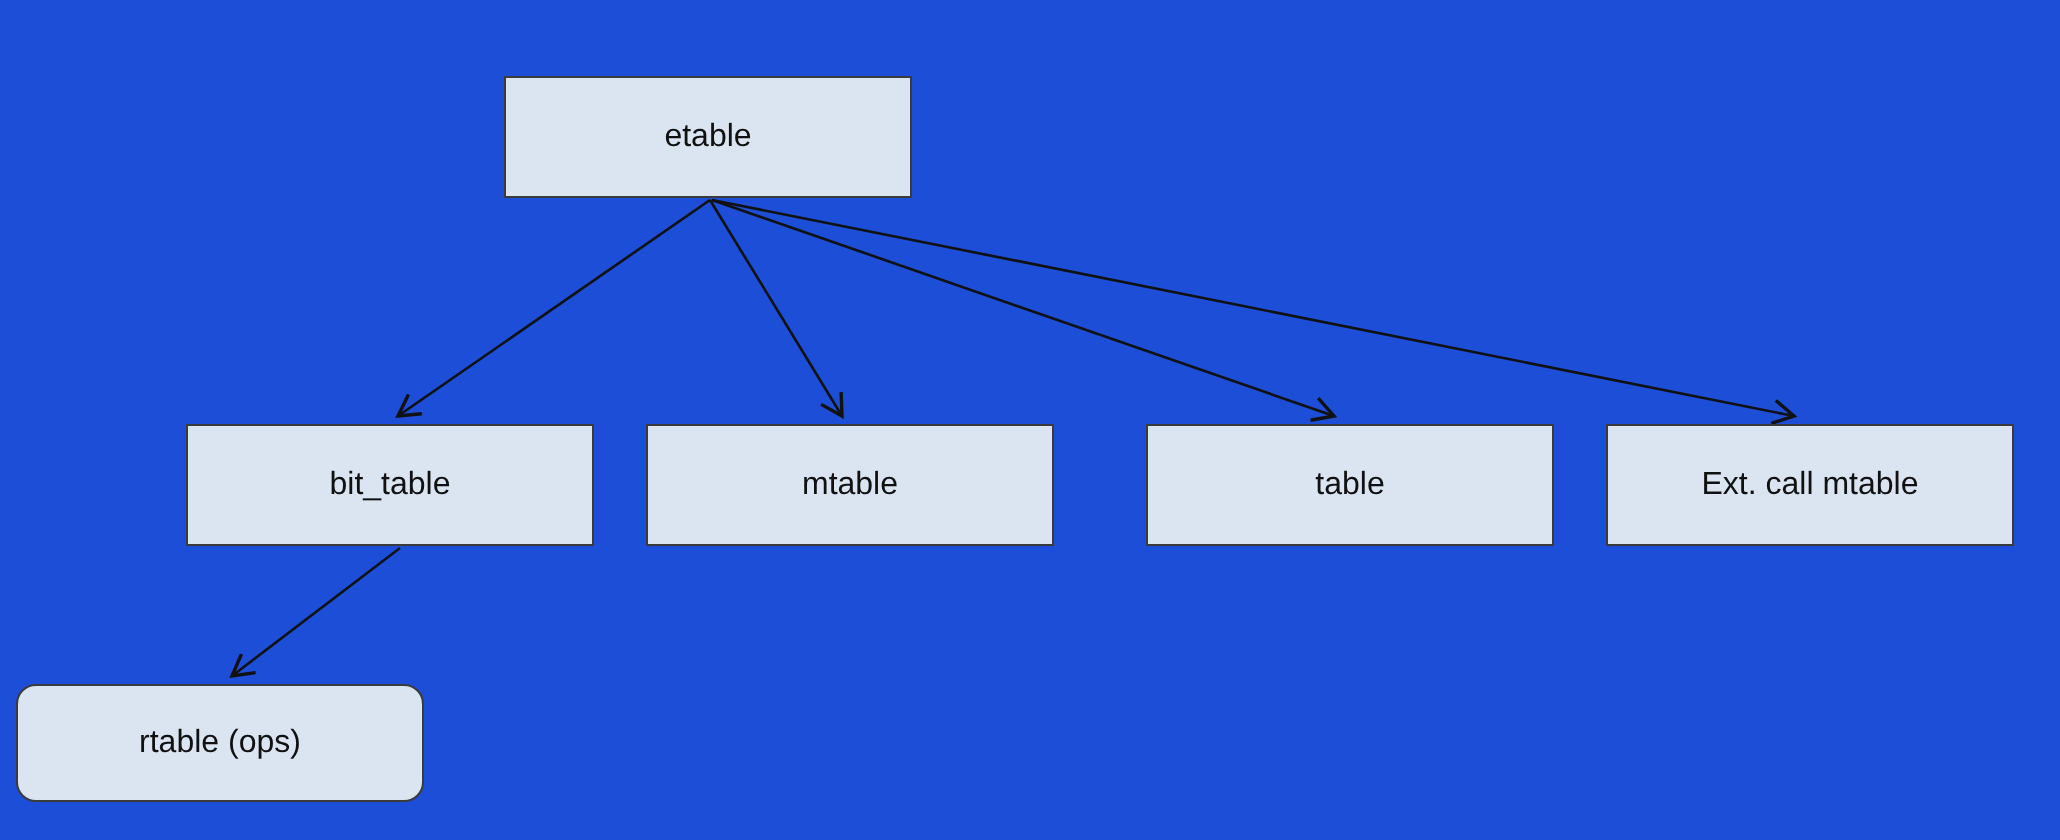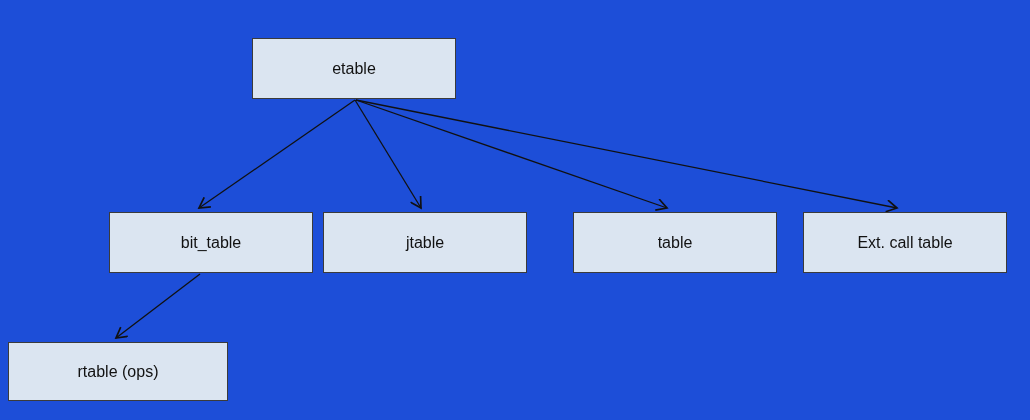--- a/index.html
+++ b/index.html
@@ -28,25 +28,25 @@
     background: #dbe5f1;
     border: 1px solid #3b3b3b;
     display: flex;
     align-items: center;
     justify-content: center;
     font-size: 16px;
     color: #111111;
     text-align: center;
   }
   .node-etable        { left: 252px; top: 38px;  width: 204px; height: 61px; }
-  .node-bit_table     { left: 109px;  top: 212px; width: 204px; height: 61px; }
+  .node-bit_table     { left: 93px;  top: 212px; width: 204px; height: 61px; }
   .node-jtable        { left: 323px; top: 212px; width: 204px; height: 61px; }
   .node-mtable        { left: 573px; top: 212px; width: 204px; height: 61px; }
   .node-ext_call_table{ left: 803px; top: 212px; width: 204px; height: 61px; }
-  .node-rtable_ops    { left: 8px;   top: 342px; width: 220px; height: 59px; }
+  .node-rtable_ops    { left: 8px;   top: 342px; width: 204px; height: 59px; border-radius: 10px; }
 </style>
 </head>
 <body>
 
 <div class="canvas">
 
   <svg class="edges-layer" width="1030" height="420" viewBox="0 0 1030 420" xmlns="http://www.w3.org/2000/svg">
     <defs>
       <marker id="arrowhead" viewBox="0 0 10 10" refX="8.5" refY="5" markerWidth="10" markerHeight="10" orient="auto-start-reverse">
         <path d="M0.5,0.5 L8.5,5 L0.5,9.5" fill="none" stroke="#111111" stroke-width="1.3"></path>
@@ -61,28 +61,28 @@
 
   <div class="node node-etable">
     <span>etable</span>
   </div>
 
   <div class="node node-bit_table">
     <span>bit_table</span>
   </div>
 
   <div class="node node-jtable">
-    <span>jtable</span>
+    <span>mtable</span>
   </div>
 
   <div class="node node-mtable">
     <span>table</span>
   </div>
 
   <div class="node node-ext_call_table">
-    <span>Ext. call table</span>
+    <span>Ext. call mtable</span>
   </div>
 
   <div class="node node-rtable_ops">
     <span>rtable (ops)</span>
   </div>
 
 </div>
 
 </body></html>

